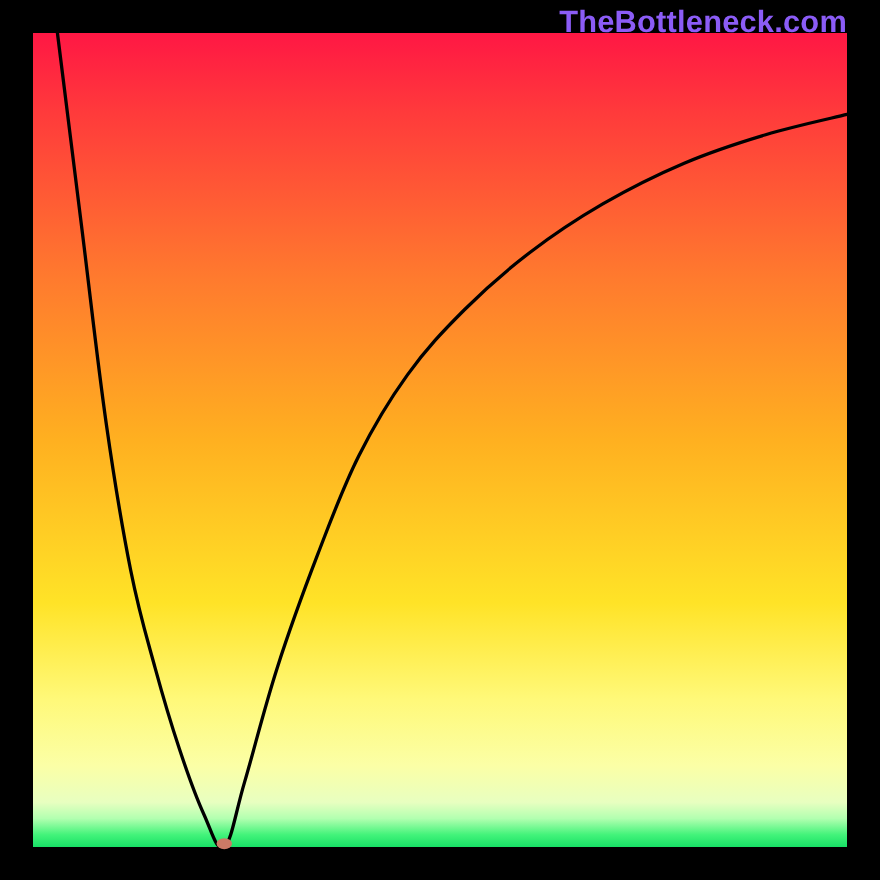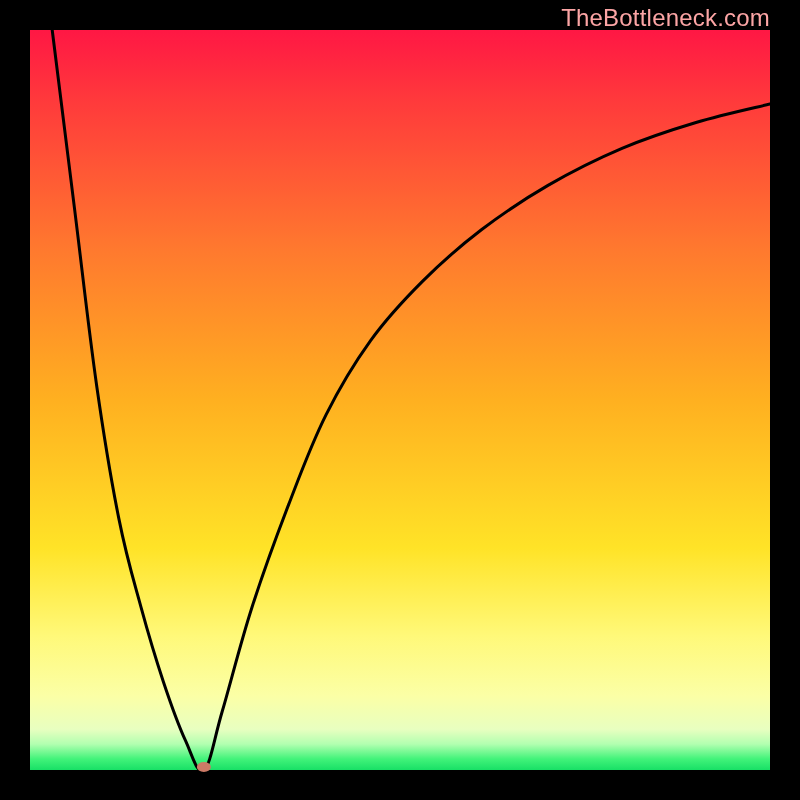--- a/index.html
+++ b/index.html
@@ -30,23 +30,23 @@
     position: absolute;
     left: 0;
     top: 0;
     width: 100%;
     height: 100%;
   }
   .watermark {
     position: absolute;
     top: 4px;
     right: 30px;
-    color: #fca5a5;
-    font-size: 24px;
-    font-weight: 400;
+    color: #8b5cf6;
+    font-size: 28px;
+    font-weight: 700;
     letter-spacing: 0.2px;
   }
   svg.curve {
     position: absolute;
     left: 0;
     top: 0;
     width: 100%;
     height: 100%;
     overflow: visible;
   }

